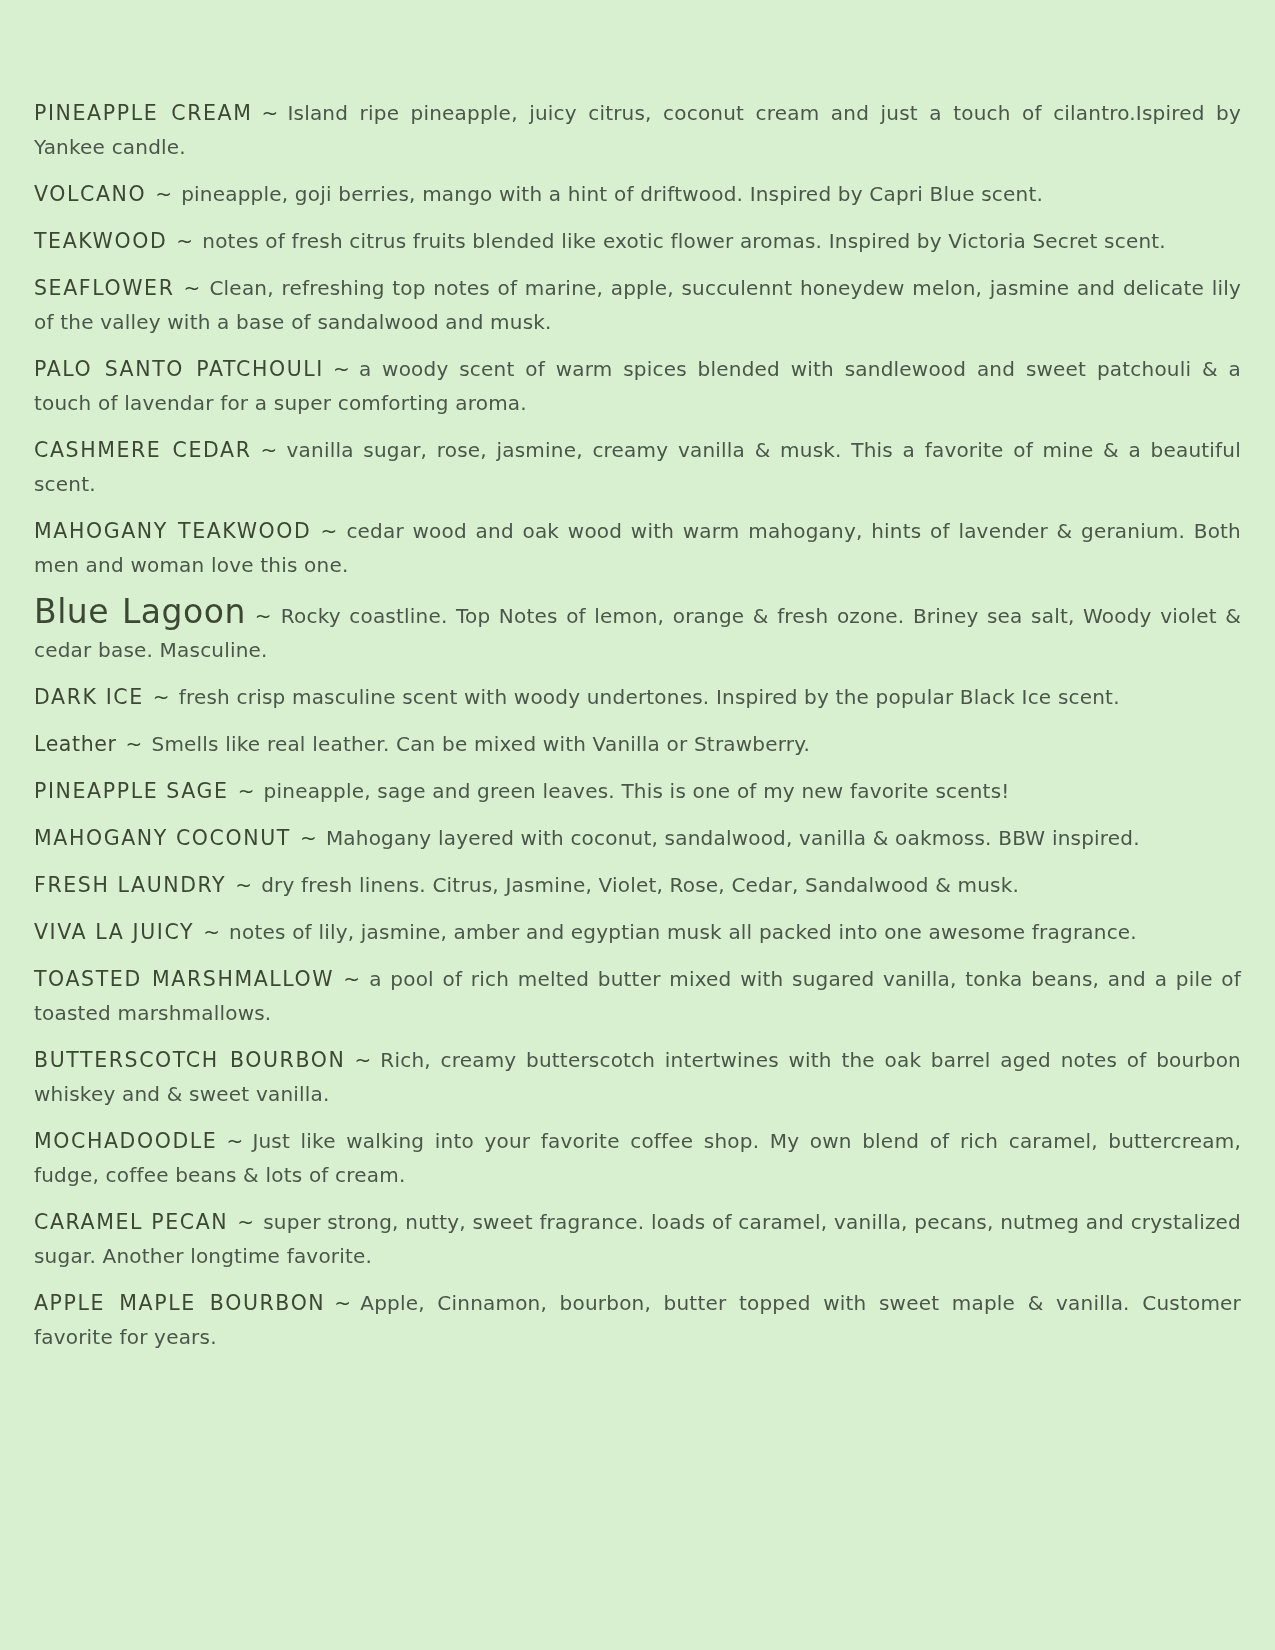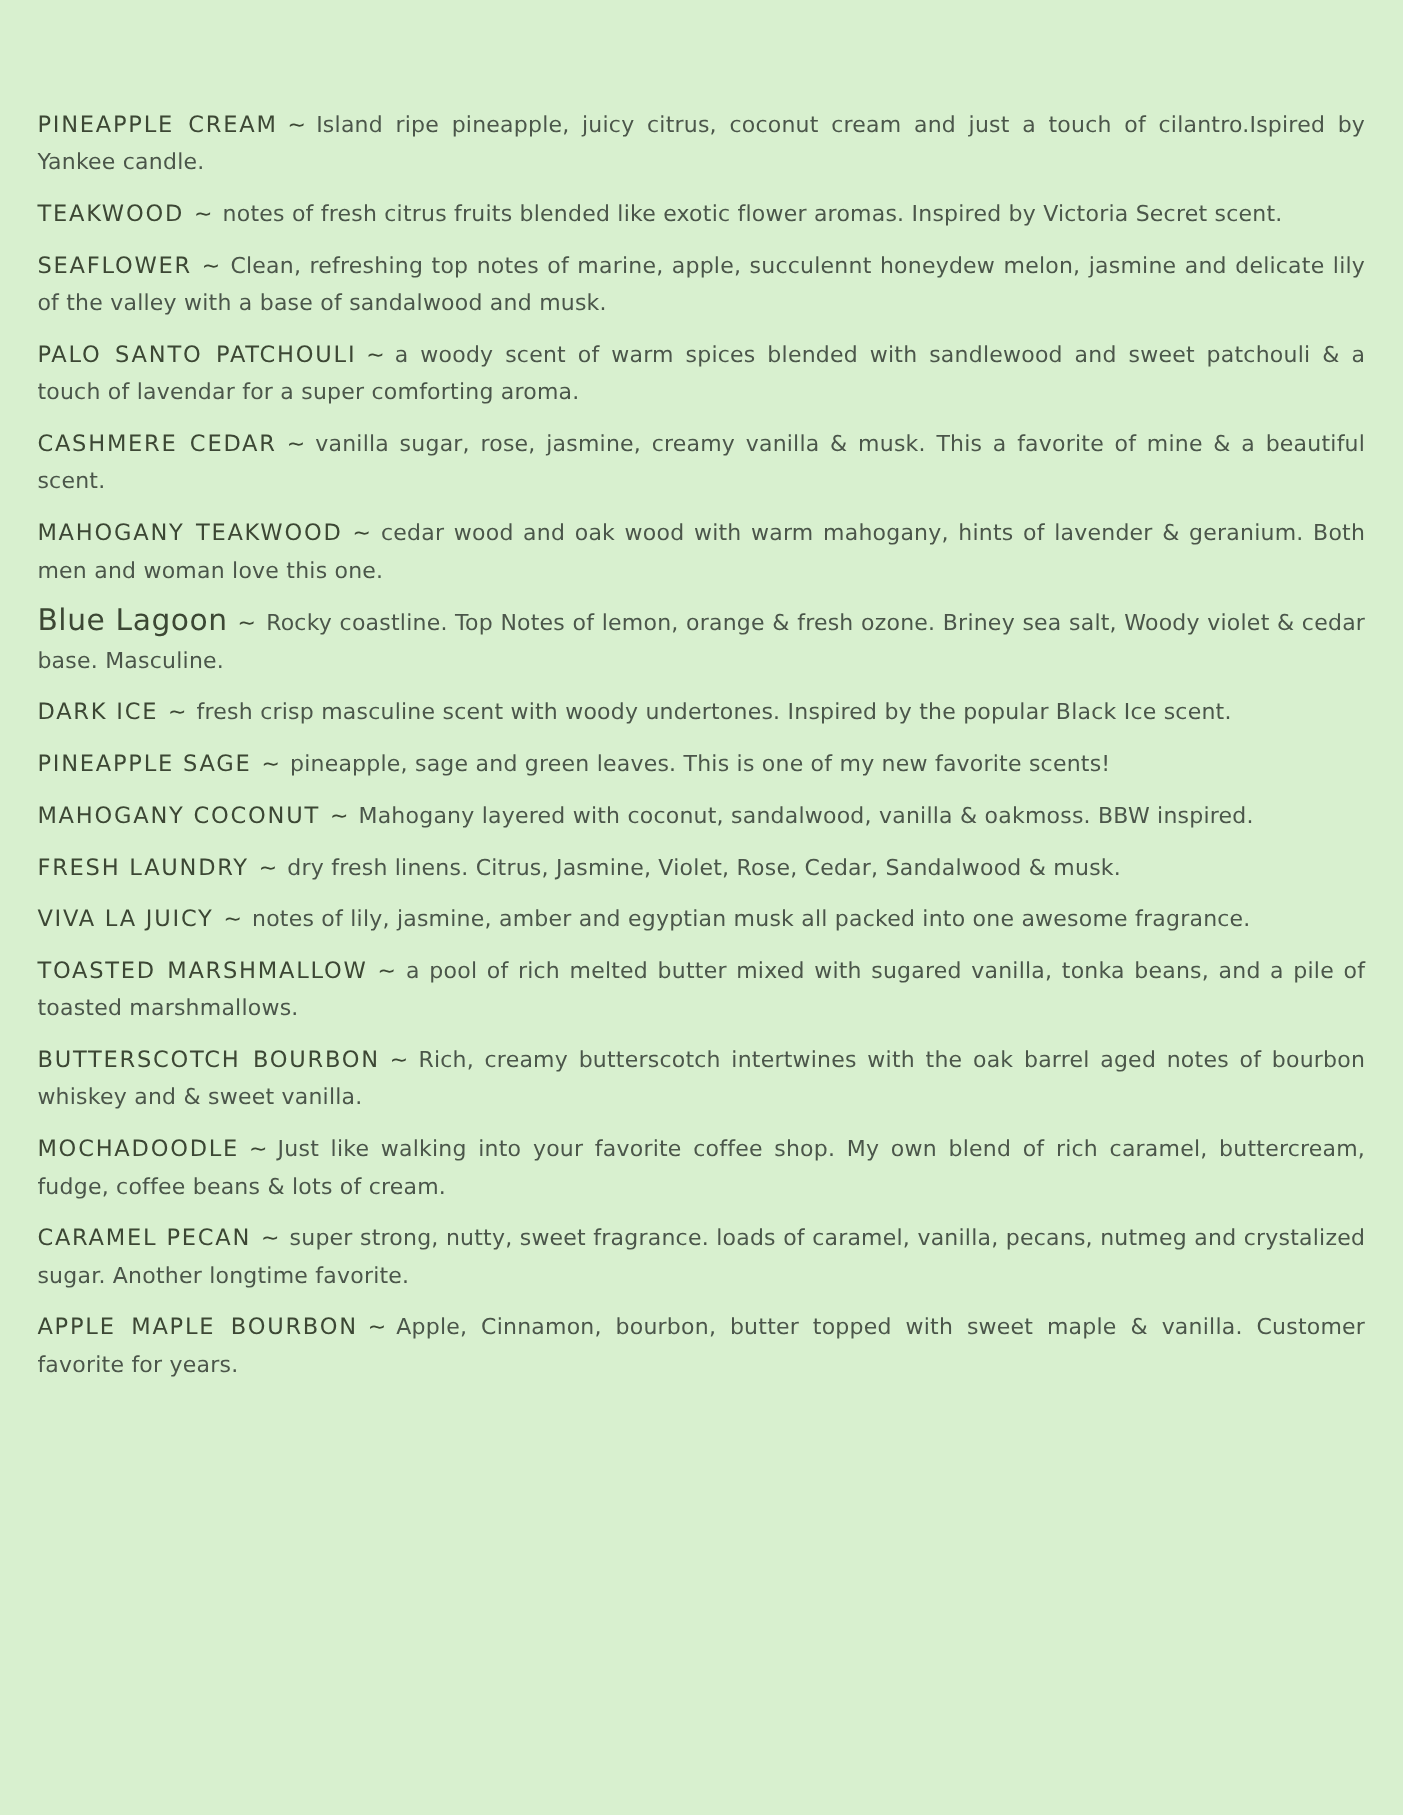--- a/index.html
+++ b/index.html
@@ -28,21 +28,21 @@
     text-align: justify;
     letter-spacing: 0.2px;
   }
   .scent-name {
     font-size: 20.5px;
     letter-spacing: 1.6px;
     color: #3c4734;
     font-weight: 500;
   }
   .scent-name.script {
-    font-size: 27px;
+    font-size: 33px;
     letter-spacing: 0.5px;
     font-weight: 400;
   }
   .scent-name.mixedcase {
     letter-spacing: 0.6px;
   }
   .tilde {
     margin: 0 9px;
     color: #3c4734;
   }
@@ -52,20 +52,23 @@
 </style>
 </head>
 <body>
 
 <div class="page">
 
   <p class="scent-item">
     <span class="scent-name">PINEAPPLE CREAM</span><span class="tilde">~</span><span class="scent-description">Island ripe pineapple, juicy citrus, coconut cream and just a touch of cilantro.Ispired by Yankee candle.</span>
   </p>
 
+  <p class="scent-item">
+    <span class="scent-name">VOLCANO</span><span class="tilde">~</span><span class="scent-description">pineapple, goji berries, mango with a hint of driftwood. Inspired by Capri Blue scent.</span>
+  </p>
 
   <p class="scent-item">
     <span class="scent-name">TEAKWOOD</span><span class="tilde">~</span><span class="scent-description">notes of fresh citrus fruits blended like exotic flower aromas. Inspired by Victoria Secret scent.</span>
   </p>
 
   <p class="scent-item">
     <span class="scent-name">SEAFLOWER</span><span class="tilde">~</span><span class="scent-description">Clean, refreshing top notes of marine, apple, succulennt honeydew melon, jasmine and delicate lily of the valley with a base of sandalwood and musk.</span>
   </p>
 
   <p class="scent-item">
@@ -82,20 +85,23 @@
   </p>
 
   <p class="scent-item">
     <span class="scent-name script">Blue Lagoon</span><span class="tilde">~</span><span class="scent-description">Rocky coastline. Top Notes of lemon, orange &amp; fresh ozone. Briney sea salt, Woody violet &amp; cedar base. Masculine.</span>
   </p>
 
   <p class="scent-item">
     <span class="scent-name">DARK ICE</span><span class="tilde">~</span><span class="scent-description">fresh crisp masculine scent with woody undertones. Inspired by the popular Black Ice scent.</span>
   </p>
 
+  <p class="scent-item">
+    <span class="scent-name mixedcase">Leather</span><span class="tilde">~</span><span class="scent-description">Smells like real leather. Can be mixed with Vanilla or Strawberry.</span>
+  </p>
 
   <p class="scent-item">
     <span class="scent-name">PINEAPPLE SAGE</span><span class="tilde">~</span><span class="scent-description">pineapple, sage and green leaves.  This is one of my new favorite scents!</span>
   </p>
 
   <p class="scent-item">
     <span class="scent-name">MAHOGANY COCONUT</span><span class="tilde">~</span><span class="scent-description">Mahogany layered with coconut, sandalwood, vanilla &amp; oakmoss.  BBW inspired.</span>
   </p>
 
   <p class="scent-item">

